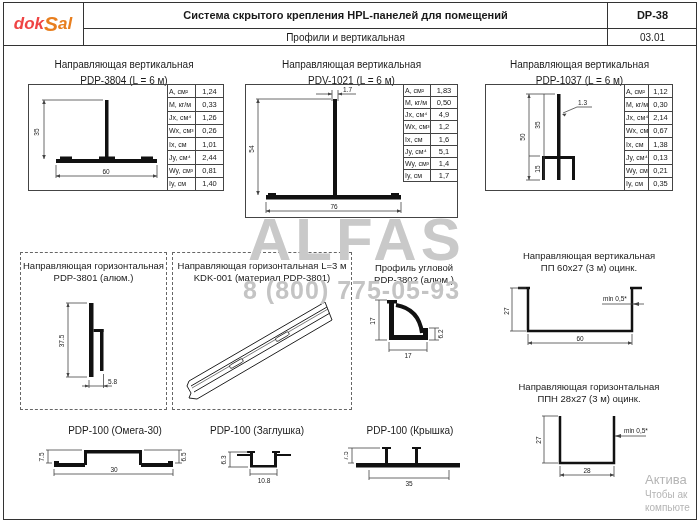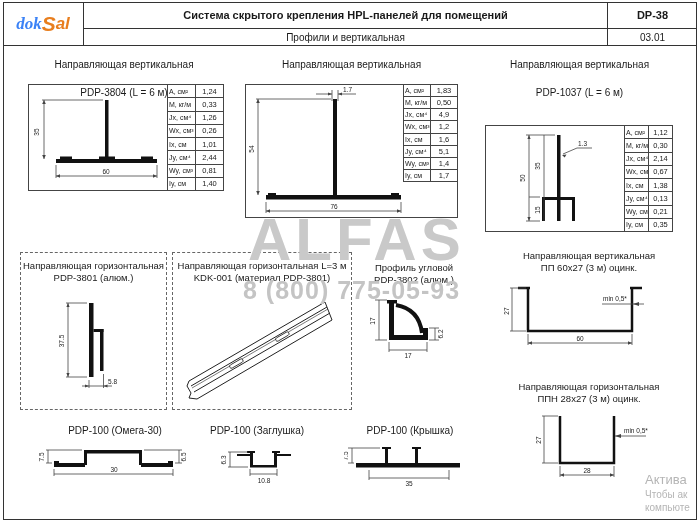--- a/index.html
+++ b/index.html
@@ -6,26 +6,26 @@
   .page{position:relative;width:700px;height:524px;background:#fff;overflow:hidden;
         font-family:"Liberation Sans",sans-serif;color:#1a1a1a;}
   .page-border{position:absolute;left:3px;top:2px;width:692px;height:516px;border:1px solid #333;}
   
   .hdr{position:absolute;left:3px;top:2px;width:694px;height:44px;border-bottom:1px solid #333;display:flex;box-sizing:border-box;}
   .hdr-logo{width:80px;border-right:1px solid #333;display:flex;align-items:center;justify-content:center;font-style:italic;font-weight:bold;font-size:17px;}
   .hdr-mid{flex:1;display:flex;flex-direction:column;border-right:1px solid #333;}
   .hdr-right{width:89px;display:flex;flex-direction:column;}
   .hdr-r1{height:26px;border-bottom:1px solid #333;display:flex;align-items:center;justify-content:center;font-weight:bold;font-size:11px;}
   .hdr-r2{flex:1;display:flex;align-items:center;justify-content:center;font-size:10px;}
-  .logo-blue{color:#3b82f6;font-family:Liberation Serif, serif;}
+  .logo-blue{color:#ef4444;}
   .logo-orange{color:#e87e1e;}
   .logo-s{color:#e87e1e;font-size:21px;line-height:17px;}
   
   .sec-title{position:absolute;text-align:center;font-size:10px;line-height:12px;}
-  .sec-title .t2{margin-top:16px;}
+  .sec-title .t2{margin-top:4px;}
   .box{position:absolute;border:1px solid #444;box-sizing:border-box;}
   .dashed{position:absolute;border:1px dashed #666;box-sizing:border-box;}
   .dashed .sec-title-in{text-align:center;font-size:9.5px;line-height:12px;padding-top:7px;}
   
   table.spec{border-collapse:collapse;position:absolute;right:-1px;top:-1px;table-layout:fixed;}
   table.spec td{border:1px solid #444;font-size:7px;padding:0 1px;white-space:nowrap;overflow:hidden;}
   table.spec td.lbl{text-align:left;}
   table.spec td.val{text-align:center;font-size:7.5px;}
   svg{display:block;}
   svg text{font-family:"Liberation Sans",sans-serif;font-size:6.5px;fill:#222;}
@@ -122,20 +122,21 @@
       <tr>
             <td class="lbl">Iy, см</td>
             <td class="val">1,40</td>
           </tr>
     </tbody>
       </table>
   </div>
 
   <div class="sec-title" style="left:243px;top:59px;width:217px;">
     <div>Направляющая вертикальная</div>
+    <div class="t2">PDV-1021 (L = 6 м)</div>
   </div>
   <div class="box" style="left:245px;top:84px;width:213px;height:134px;">
     <svg width="158" height="132" viewBox="0 0 158 132">
       <line class="dim" x1="86" y1="5" x2="86" y2="16"></line>
       <line class="dim" x1="92" y1="5" x2="92" y2="16"></line>
       <line class="dim" x1="70" y1="9" x2="86" y2="9"></line>
       <line class="dim" x1="92" y1="9" x2="110" y2="9"></line>
       <path class="arr" d="M86 9 l-4 -1.6 0 3.2 z"></path>
       <path class="arr" d="M92 9 l4 -1.6 0 3.2 z"></path>
       <text x="97" y="7">1.7</text>
@@ -190,21 +191,21 @@
             <td class="val">1,7</td>
           </tr>
     </tbody>
       </table>
   </div>
 
   <div class="sec-title" style="left:482px;top:59px;width:195px;">
     <div>Направляющая вертикальная</div>
     <div class="t2">PDP-1037 (L = 6 м)</div>
   </div>
-  <div class="box" style="left:485px;top:84px;width:188px;height:107px;margin-top:41px;">
+  <div class="box" style="left:485px;top:84px;width:188px;height:107px;">
     <svg width="139" height="105" viewBox="0 0 139 105">
       <rect class="prof" x="71" y="9" width="3.5" height="86"></rect>
       <rect class="prof" x="56" y="71" width="33" height="3"></rect>
       <rect class="prof" x="56" y="71" width="3" height="24"></rect>
       <rect class="prof" x="86" y="71" width="3" height="24"></rect>
       <line class="dim" x1="69" y1="9" x2="40" y2="9"></line>
       <line class="dim" x1="54" y1="71" x2="43" y2="71"></line>
       <line class="dim" x1="54" y1="95" x2="40" y2="95"></line>
       <line class="dim" x1="43" y1="9" x2="43" y2="95"></line>
       <line class="dim" x1="58" y1="9" x2="58" y2="95"></line>

